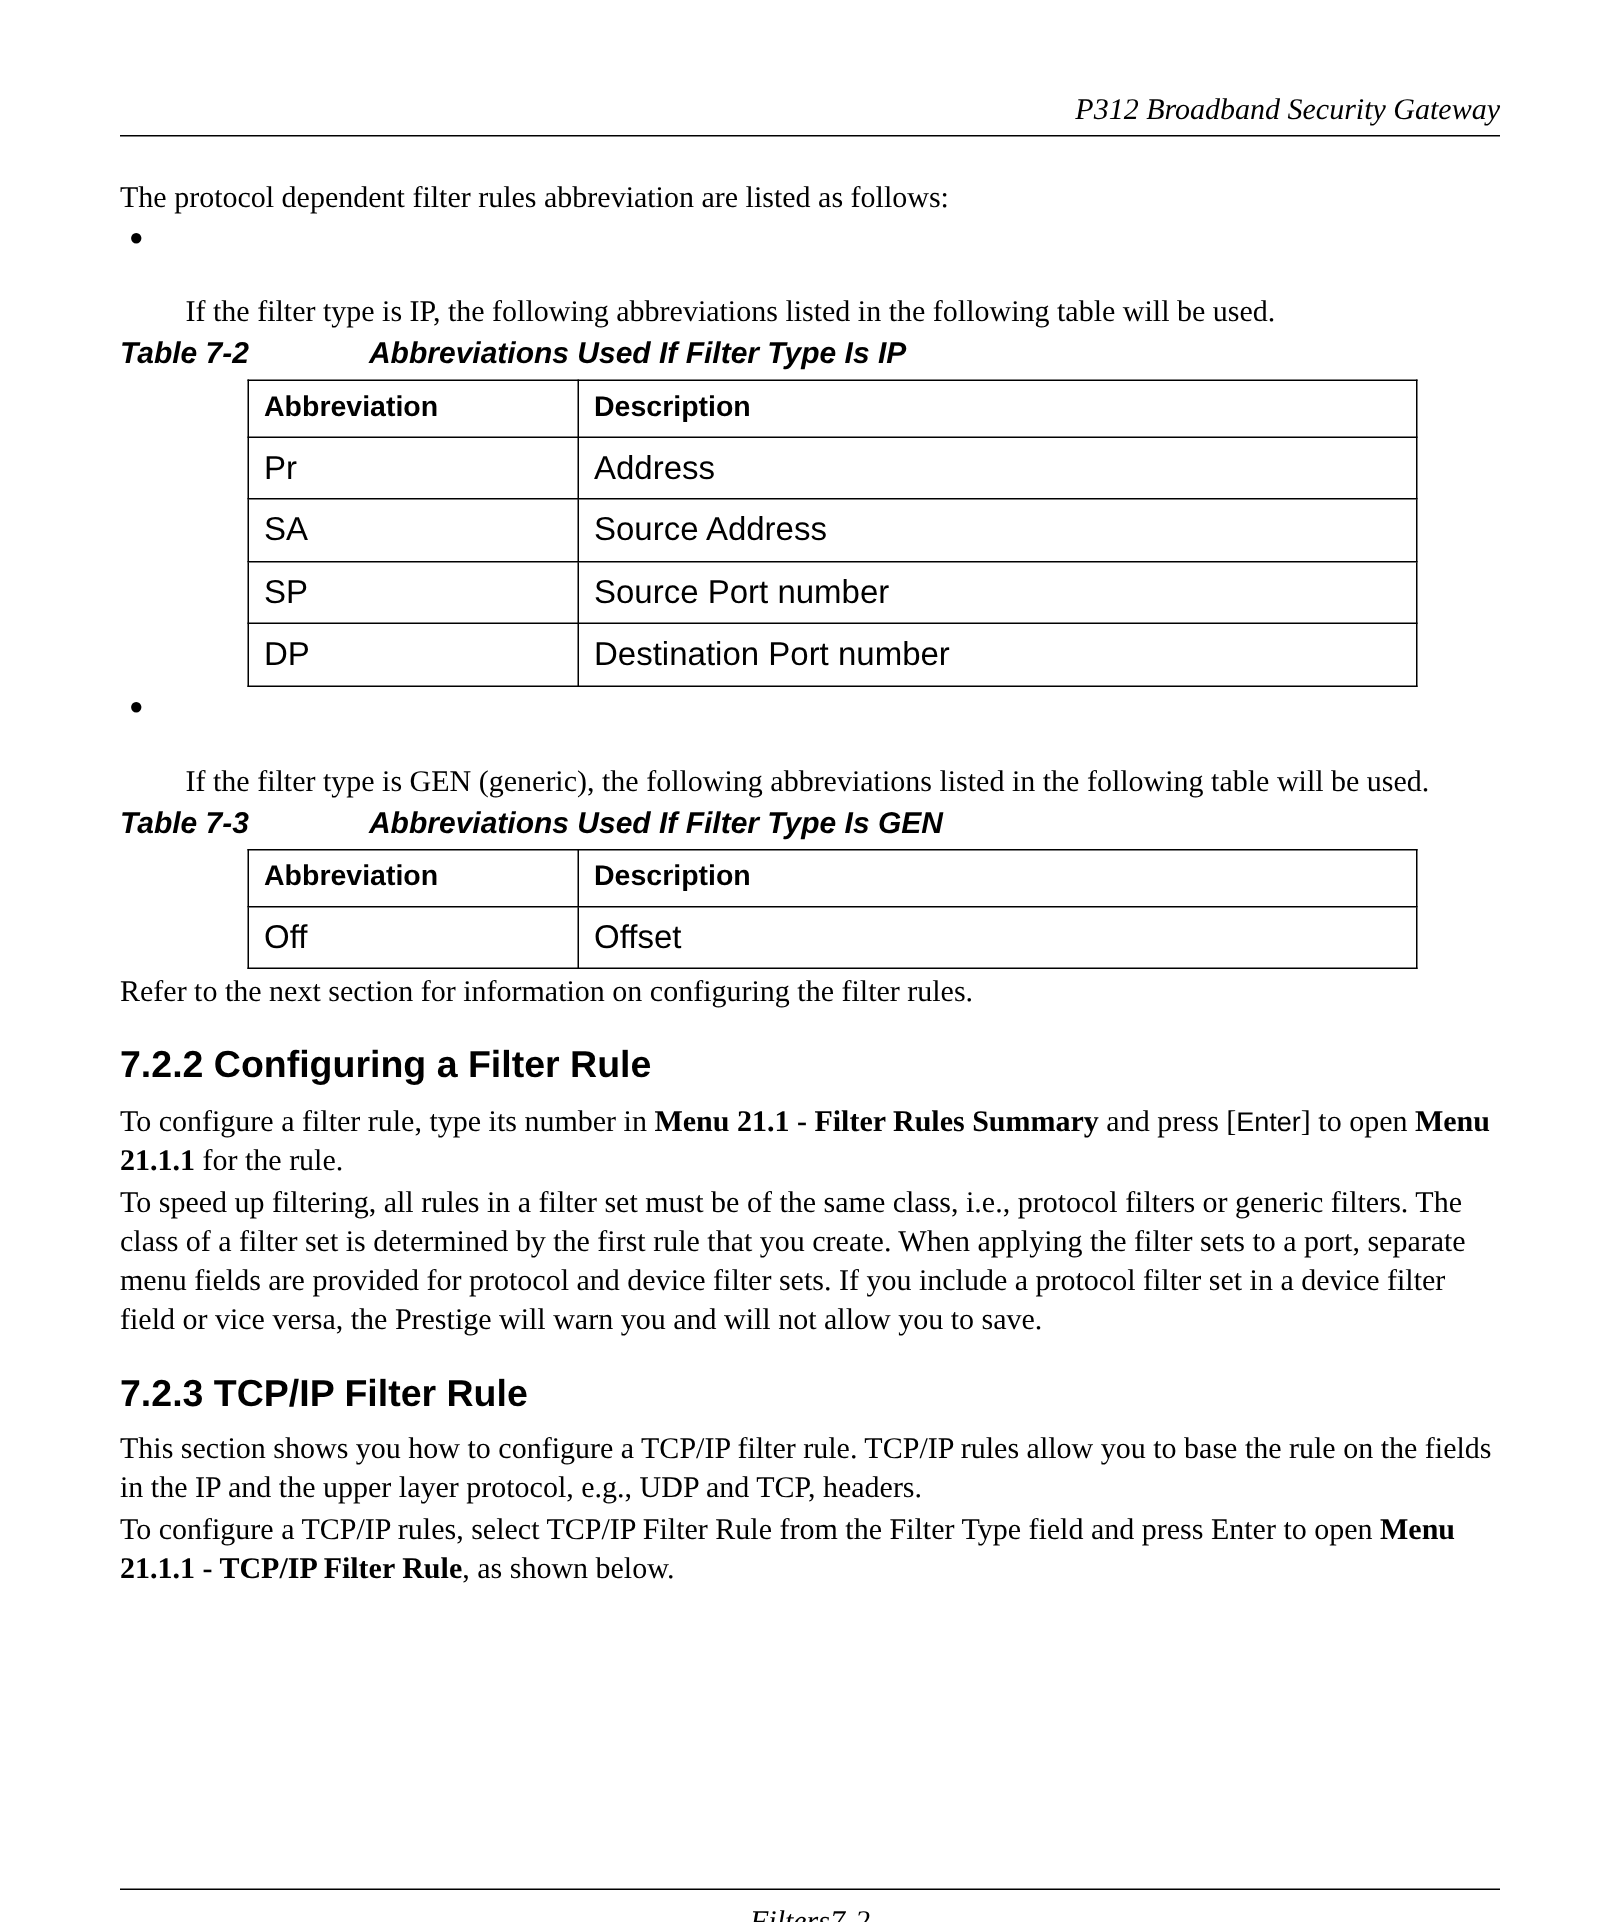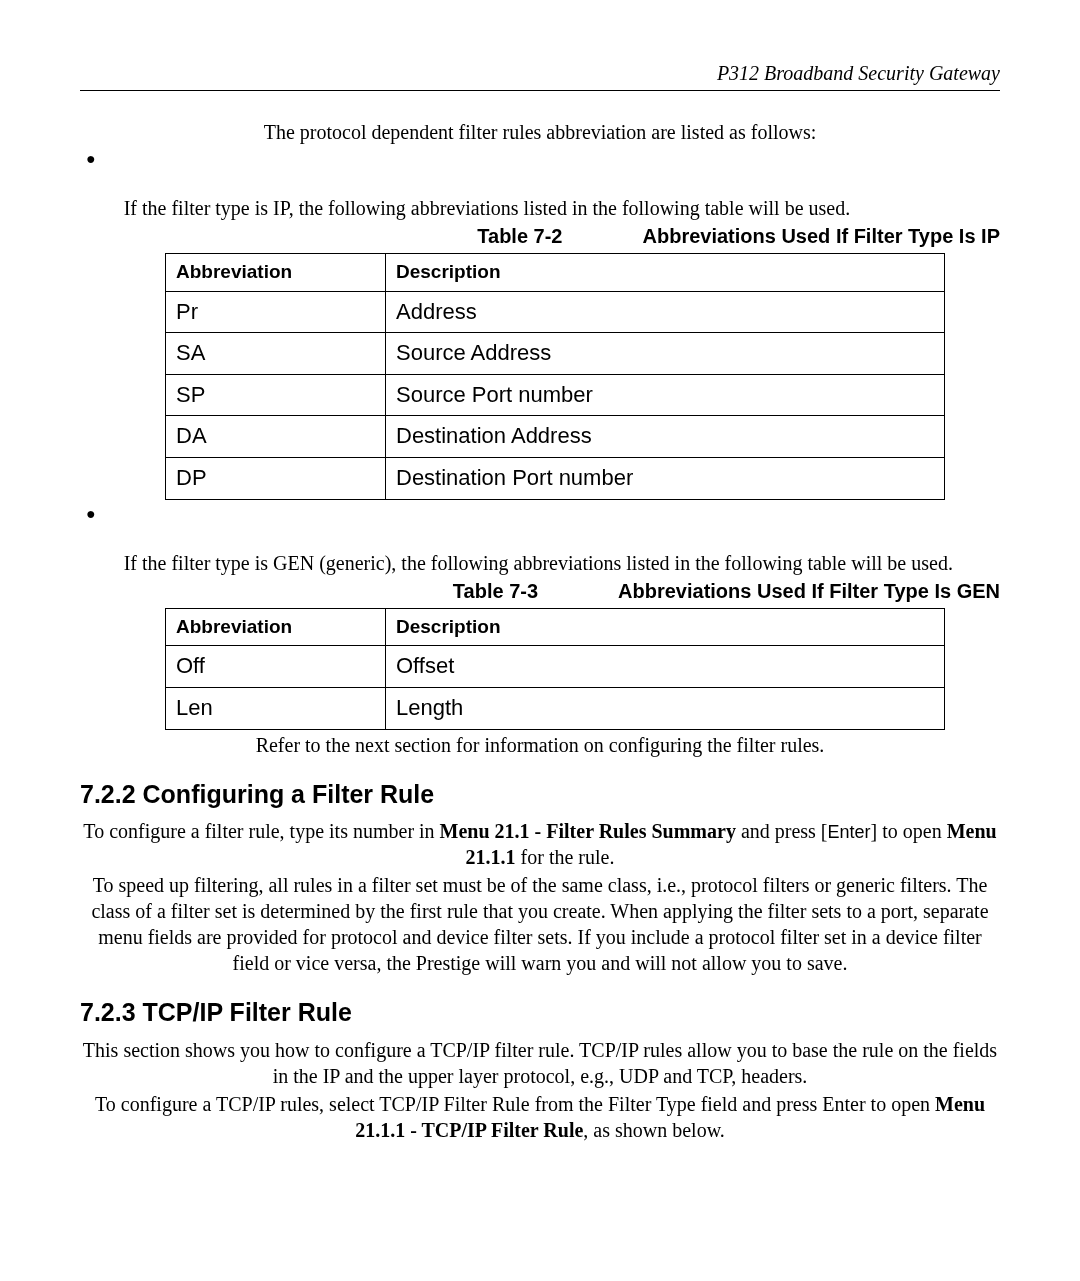--- a/index.html
+++ b/index.html
@@ -19,21 +19,20 @@
     .header {
       text-align: right;
       font-style: italic;
       font-size: 20px;
       padding-bottom: 4px;
       border-bottom: 1.5px solid #000;
       margin-bottom: 28px;
     }
     .para {
       margin-bottom: 2px;
-      text-align: center;
     }
     .bullet-list {
       list-style: none;
       padding: 0;
     }
     .bullet-item {
       display: flex;
       align-items: flex-start;
       margin-bottom: 2px;
     }
@@ -47,21 +46,22 @@
       flex: 1;
       margin-top: 48px;
     }
     .table-caption {
       font-family: Arial, Helvetica, sans-serif;
       font-weight: bold;
       font-size: 20px;
       margin-top: 0;
       margin-bottom: 4px;
       display: flex;
-      justify-content: flex-end;
+      justify-content: flex-start;
+      font-style: italic;
     }
     .table-caption .cap-left {
       margin-right: 80px;
     }
     .doc-table {
       border-collapse: collapse;
       margin-left: 85px;
       margin-bottom: 2px;
       width: 780px;
     }
@@ -142,24 +142,20 @@
     </tr>
     <tr>
       <td>SA</td>
       <td>Source Address</td>
     </tr>
     <tr>
       <td>SP</td>
       <td>Source Port number</td>
     </tr>
     <tr>
-      <td>DA</td>
-      <td>Destination Address</td>
-    </tr>
-    <tr>
       <td>DP</td>
       <td>Destination Port number</td>
     </tr>
   </tbody>
 </table>
 
 <ul class="bullet-list">
   <li class="bullet-item">
     <span class="bullet-marker">●</span>
     <span class="bullet-text">If the filter type is GEN (generic), the following abbreviations listed in the following table will be used.</span>
@@ -176,24 +172,20 @@
     <tr>
       <th class="col-abbrev">Abbreviation</th>
       <th>Description</th>
     </tr>
   </thead>
   <tbody>
     <tr>
       <td>Off</td>
       <td>Offset</td>
     </tr>
-    <tr>
-      <td>Len</td>
-      <td>Length</td>
-    </tr>
   </tbody>
 </table>
 
 <p class="para">Refer to the next section for information on configuring the filter rules.</p>
 
 <h3 class="h3-heading">7.2.2  Configuring a Filter Rule</h3>
 
 <p class="para">
   <span>To configure a filter rule, type its number in </span><span class="bold">Menu 21.1 - Filter Rules Summary</span><span> and press [</span><span class="mono-inline">Enter</span><span>] to open </span><span class="bold">Menu 21.1.1</span><span> for the rule.</span>
 </p>

